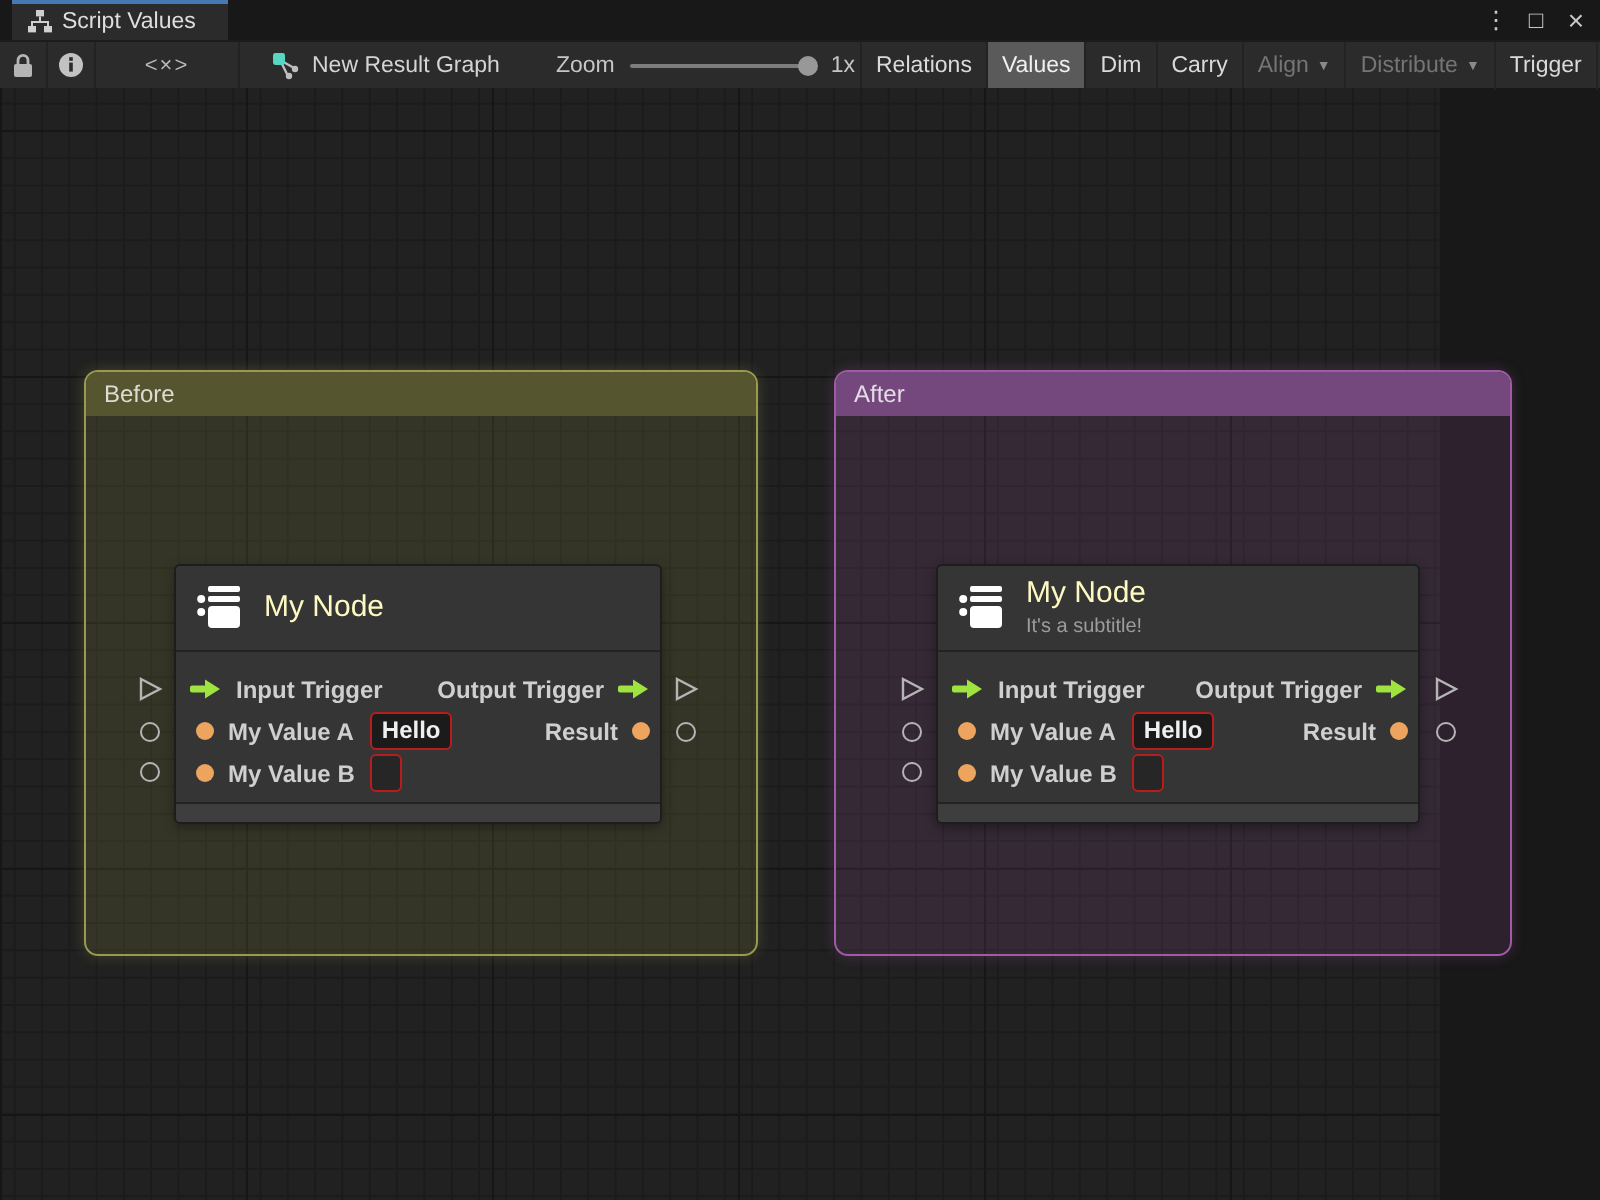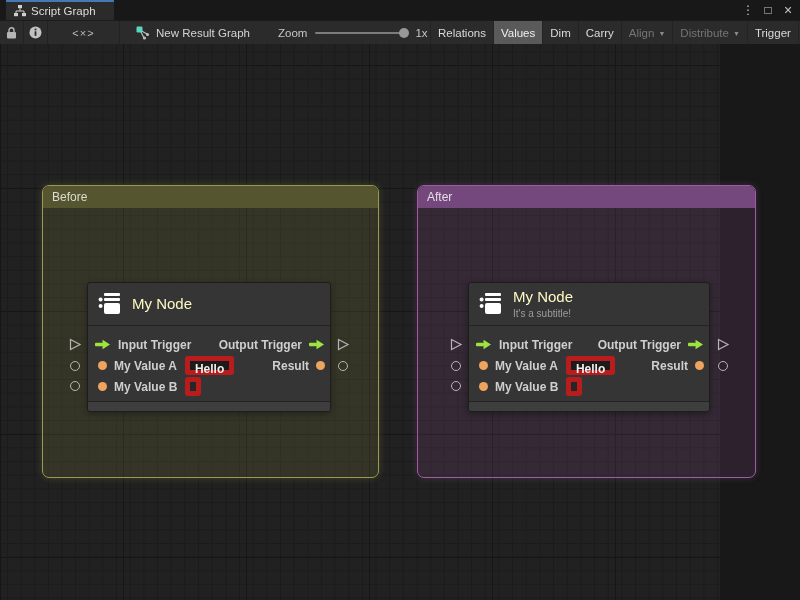--- a/index.html
+++ b/index.html
@@ -76,21 +76,21 @@
   .nsub { font-size:10px; color:#9c9c9c; line-height:1.3; }
   .nbody { padding-top:8px; }
   .prow { position:relative; height:21px; display:flex; align-items:center;font-weight:bold; }
   .pleft { display:flex; align-items:center; gap:0; margin-left:7px; }
   .plabel { font-size:12px; color:#cfcfcf; margin-left:7px; }
   .pright { position:absolute; right:5px; top:0; height:21px; display:flex; align-items:center; }
   .pright .plabel { margin:0 7px 0 0;text-align:right; }
   .dot { width:9px; height:9px; border-radius:50%; background:#eda45f; margin-left:3px; }
   .pright .dot { margin:0; }
   .vfield {
-    height:19px; margin-left:8px; background:#1b1b1b; border:5px solid #b91c1c;
+    height:19px; margin-left:8px; background:#1b1b1b; border:1px solid #b91c1c;
     border-radius:3px; font-size:12px; color:#efefef; line-height:17px; padding:0 5px;
   }
   .vfield.small { width:16px; background:#262626; padding:0; }
   .nfoot { position:absolute; left:0; right:0; bottom:0; height:10px; background:#3e3e3e; border-top:1px solid #232323; border-radius:0 0 2px 2px; }
   
   .oport { position:absolute; }
   .ocircle { width:10px; height:10px; border-radius:50%; border:1.2px solid #b5b5b5; }
   svg { display:block; }
 </style>
 </head>
@@ -99,21 +99,21 @@
 <div id="root">
 
   <div class="tabbar">
     <div class="tab">
       <svg width="12" height="12" viewBox="0 0 12 12">
         <rect x="4" y="0" width="4" height="3.2" fill="#cfcfcf"></rect>
         <rect x="0" y="8" width="4" height="3.2" fill="#cfcfcf"></rect>
         <rect x="8" y="8" width="4" height="3.2" fill="#cfcfcf"></rect>
         <path d="M6 3.2 V6 M2 8 V6 H10 V8" stroke="#cfcfcf" stroke-width="1" fill="none"></path>
       </svg>
-      <span>Script Graph</span>
+      <span>Script Values</span>
     </div>
     <div class="winctrl">
       <span>⋮</span>
       <span>□</span>
       <span style="font-size:14px;">×</span>
     </div>
   </div>
 
   <div class="toolbar">
     <div class="tbtn icon-btn">

